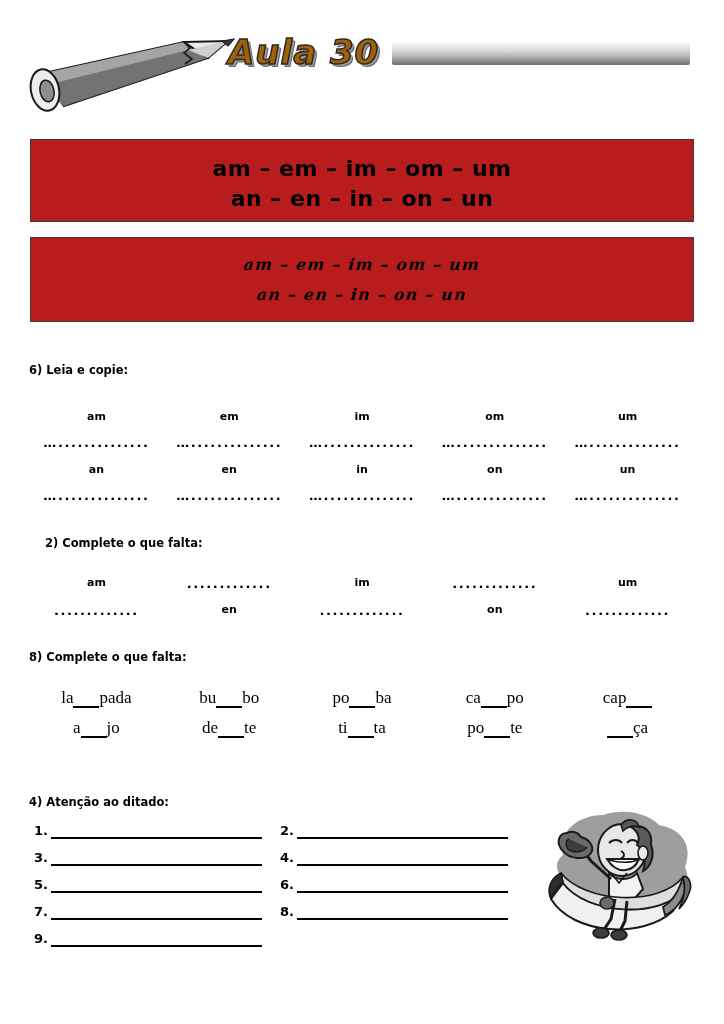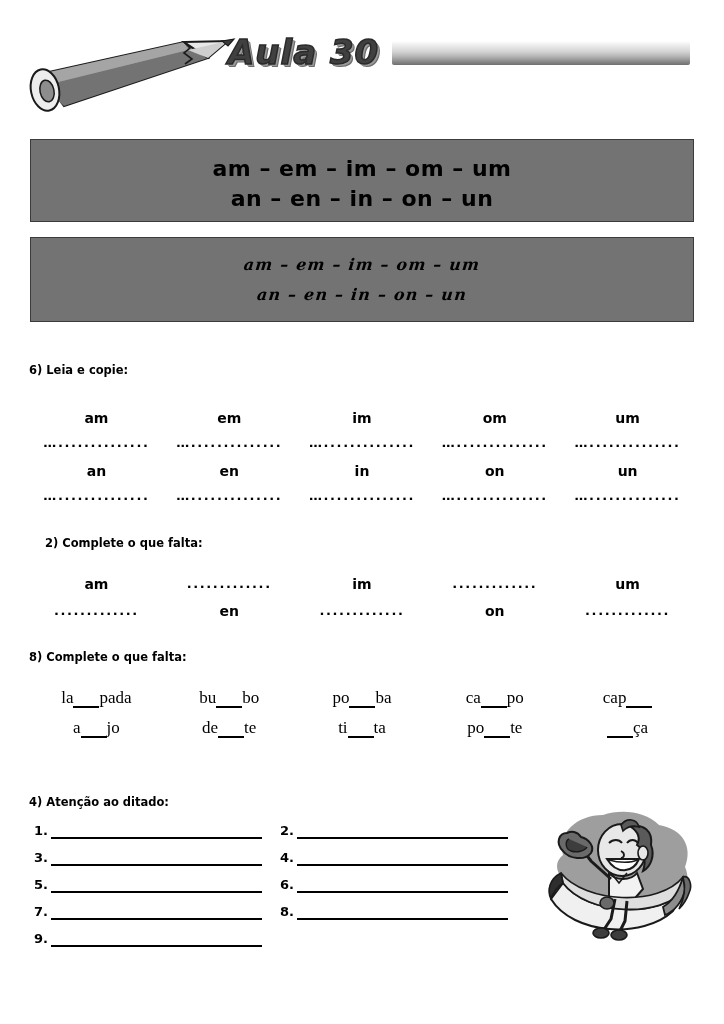--- a/index.html
+++ b/index.html
@@ -34,21 +34,21 @@
     position: absolute;
     left: 228px;
     top: 26px;
     width: 165px;
     height: 52px;
     font-family: "DejaVu Sans", sans-serif;
     font-size: 34px;
     font-weight: bold;
     font-style: italic;
     letter-spacing: 1px;
-    color: #404040;
+    color: #a16207;
     -webkit-text-stroke: 1.5px #2a2a2a;
     text-shadow:
        2px 2px 0 #9a9a9a,
        3px 3px 0 #6d6d6d;
     line-height: 52px;
     white-space: nowrap;
     user-select: none;
   }
   .header-bar {
     position: absolute;
@@ -65,21 +65,21 @@
         #6e6e6e 100%);
     border-radius: 2px;
   }
 
   
   .box {
     position: absolute;
     left: 30px;
     width: 664px;
     border: 1.5px solid #3b3b3b;
-    background: #737373;
+    background: #b91c1c;
     box-sizing: border-box;
   }
   #box-print { top: 139px; height: 83px; }
   #box-cursive { top: 237px; height: 85px; }
 
   .box-line {
     text-align: center;
     font-family: "DejaVu Sans", sans-serif;
     font-size: 22px;
     font-weight: bold;
@@ -118,21 +118,21 @@
   .row5 {
     position: absolute;
     left: 30px;
     width: 664px;
     display: grid;
     grid-template-columns: repeat(5, 1fr);
     text-align: center;
   }
   .syl {
     font-family: "DejaVu Sans", sans-serif;
-    font-size: 14px;
+    font-size: 11px;
     font-weight: bold;
   }
   .dots {
     font-family: "DejaVu Sans", sans-serif;
     font-size: 13px;
     font-weight: bold;
     letter-spacing: 1.6px;
   }
 
   #r1a { top: 410px; }

